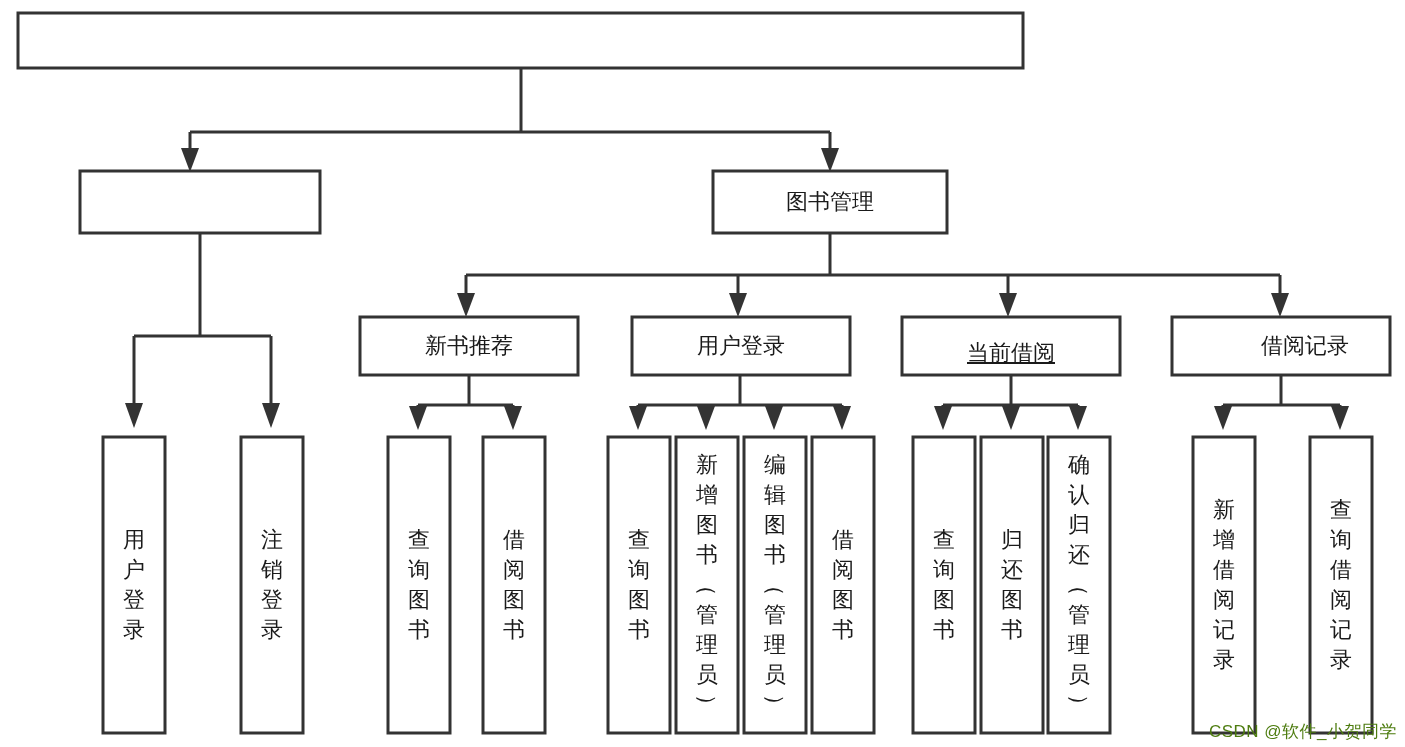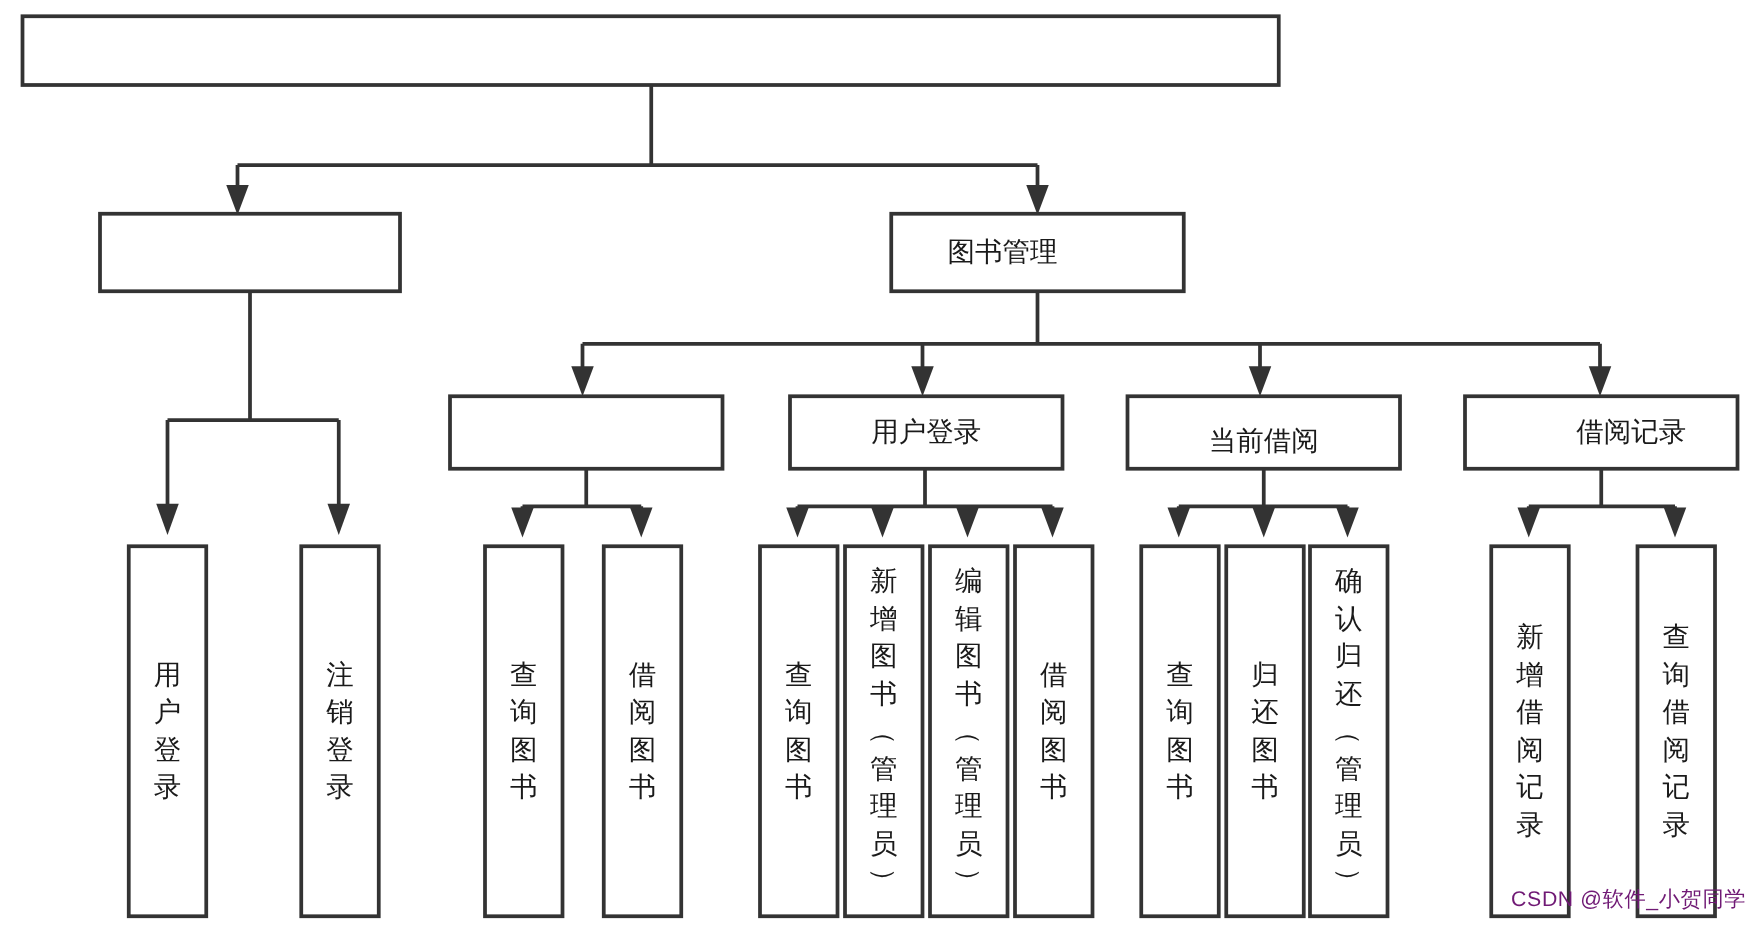--- a/index.html
+++ b/index.html
@@ -42,24 +42,24 @@
     fill: none;
     stroke-linecap: butt;
   }
   .arrow-head {
     fill: #333333;
     stroke: none;
   }
   .watermark {
     position: absolute;
     right: 8px;
-    bottom: 16px;
+    bottom: 4px;
     font-family: "Liberation Sans", "DejaVu Sans", sans-serif;
     font-size: 17px;
-    color: #701a75;
+    color: #4d7c0f;
     letter-spacing: 0.5px;
     white-space: nowrap;
     user-select: none;
   }
   .vlabel-wrap {
     position: absolute;
     display: flex;
     flex-direction: column;
     align-items: center;
     justify-content: flex-start;
@@ -185,24 +185,25 @@
       <rect class="node-rect-thin" x="913" y="437" width="62" height="296"></rect>
       <rect class="node-rect-thin" x="981" y="437" width="62" height="296"></rect>
       <rect class="node-rect-thin" x="1048" y="437" width="62" height="296"></rect>
 
       <rect class="node-rect-thin" x="1193" y="437" width="62" height="296"></rect>
       <rect class="node-rect-thin" x="1310" y="437" width="62" height="296"></rect>
     </g>
   </svg>
 
 
-  <div class="hlabel-abs" style="left:685px; top:171px; width:234px; height:62px;">图书管理</div>
-
+  <div class="hlabel-abs" style="left:713px; top:171px; width:234px; height:62px;">图书管理</div>
+
+  <div class="hlabel-abs" style="left:360px; top:317px; width:218px; height:58px;">新书推荐</div>
   <div class="hlabel-abs" style="left:632px; top:317px; width:218px; height:58px;">用户登录</div>
-  <div class="hlabel-abs" style="left:902px; top:317px; width:218px; height:72px;">当前借阅</div>
+  <div class="hlabel-abs" style="left:902px; top:317px; width:218px; height:72px;text-decoration:underline;">当前借阅</div>
   <div class="hlabel-abs" style="left:1172px; top:317px; width:218px; height:58px;margin-left:24px;">借阅记录</div>
 
   <div id="vlabel-container">
       <div class="vlabel-wrap" style="left: 103px; top: 525px; width: 62px;">
         <span class="ch" style="height: 30px; line-height: 30px;">用</span>
         <span class="ch" style="height: 30px; line-height: 30px;">户</span>
         <span class="ch" style="height: 30px; line-height: 30px;">登</span>
         <span class="ch" style="height: 30px; line-height: 30px;">录</span>
       </div>
       <div class="vlabel-wrap" style="left: 241px; top: 525px; width: 62px;">

